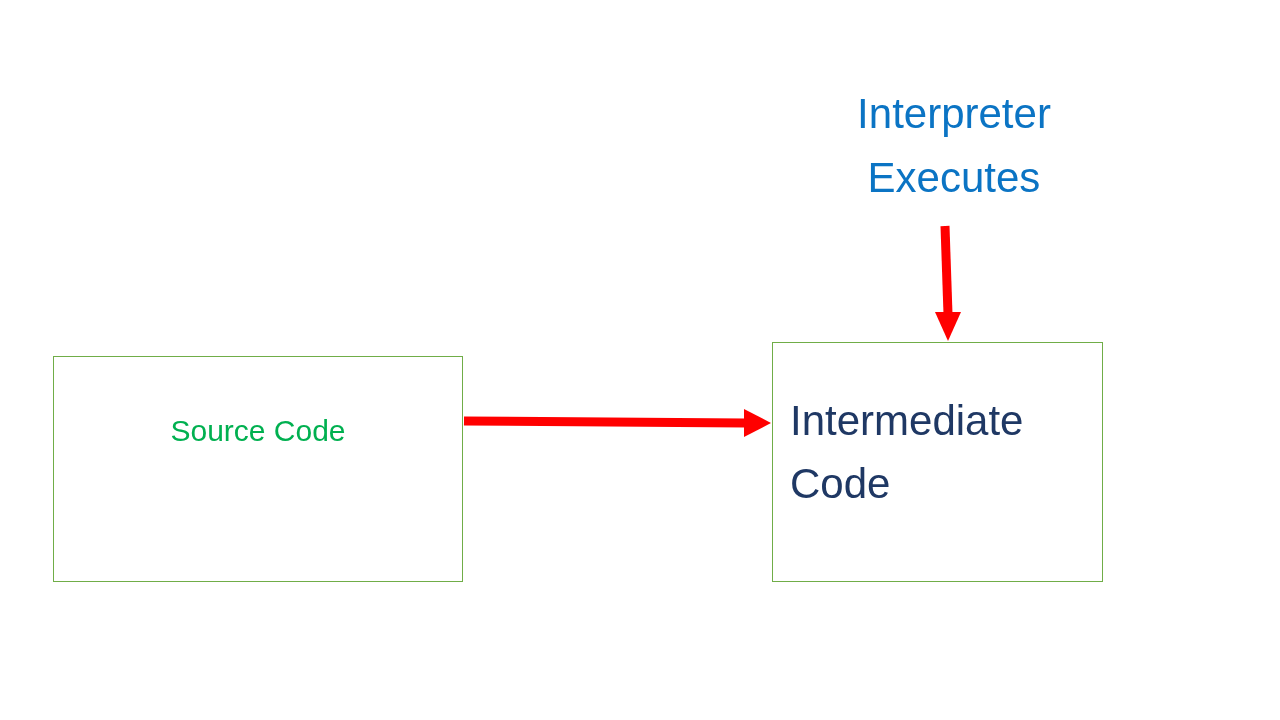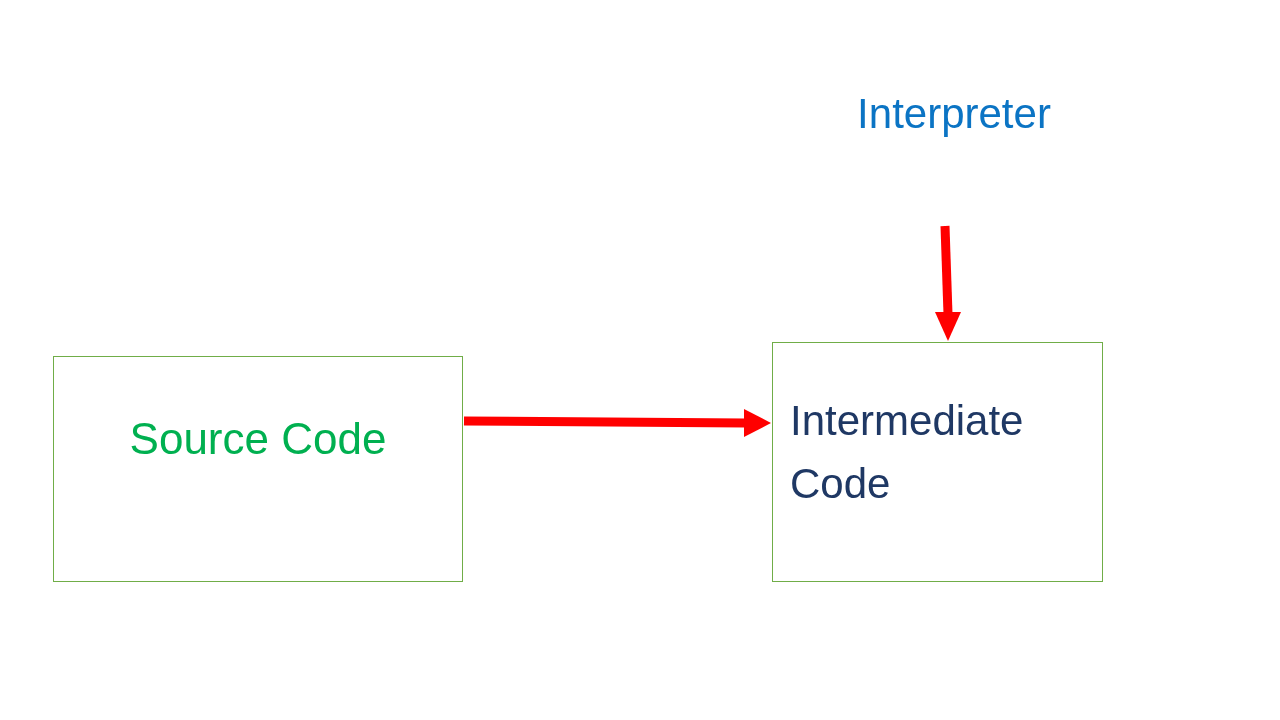--- a/index.html
+++ b/index.html
@@ -32,21 +32,21 @@
     top: 356px;
     width: 410px;
     height: 226px;
     display: flex;
     justify-content: center;
     align-items: flex-start;
     padding-top: 56px;
   }
   .box-source .label {
     color: #00B050;
-    font-size: 44px;
+    font-size: 30px;
     line-height: 1.2;
   }
   .box-intermediate {
     left: 772px;
     top: 342px;
     width: 331px;
     height: 240px;
     padding: 46px 8px 0 17px;
   }
   .box-intermediate .label {
@@ -65,20 +65,21 @@
     pointer-events: none;
   }
 </style>
 </head>
 <body>
 
 <div class="canvas">
 
   <div class="note">
     <div>Interpreter</div>
+    <div>Executes</div>
   </div>
 
   <div class="box box-source">
     <span class="label">Source Code</span>
   </div>
 
   <div class="box box-intermediate">
     <span class="label">Intermediate Code</span>
   </div>
 

